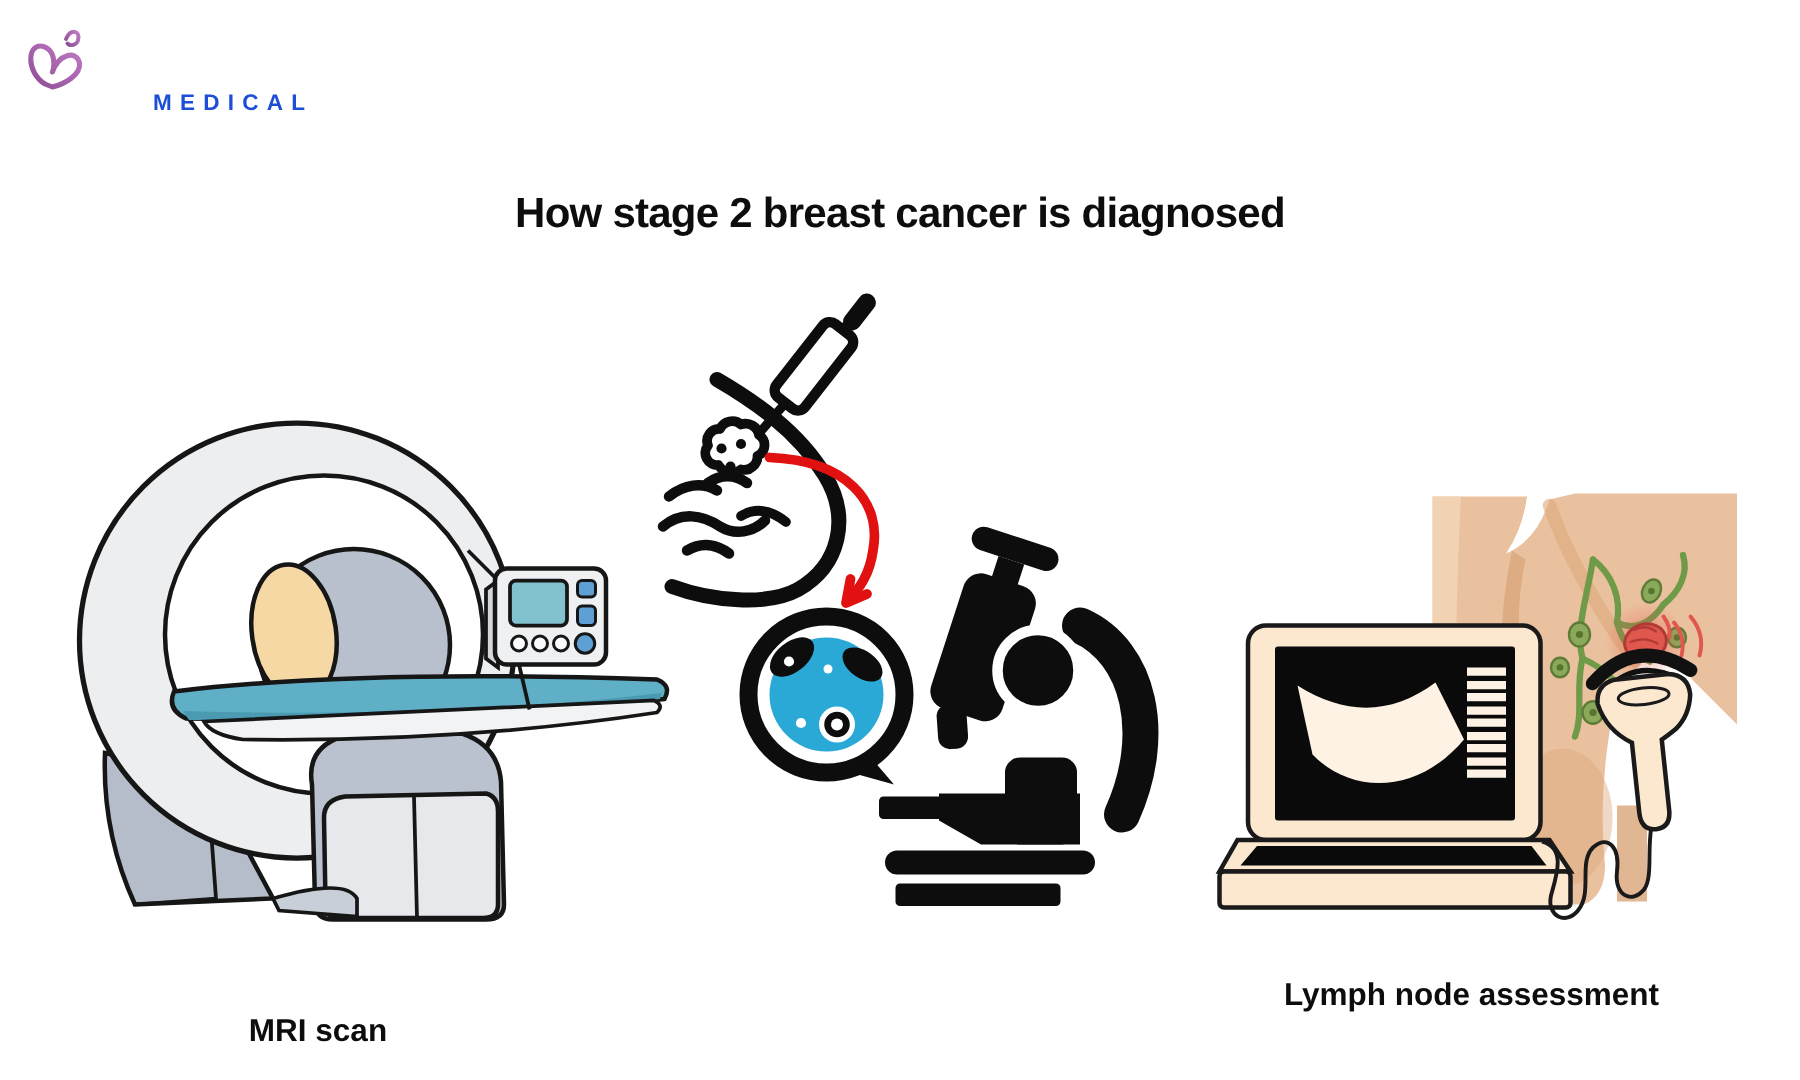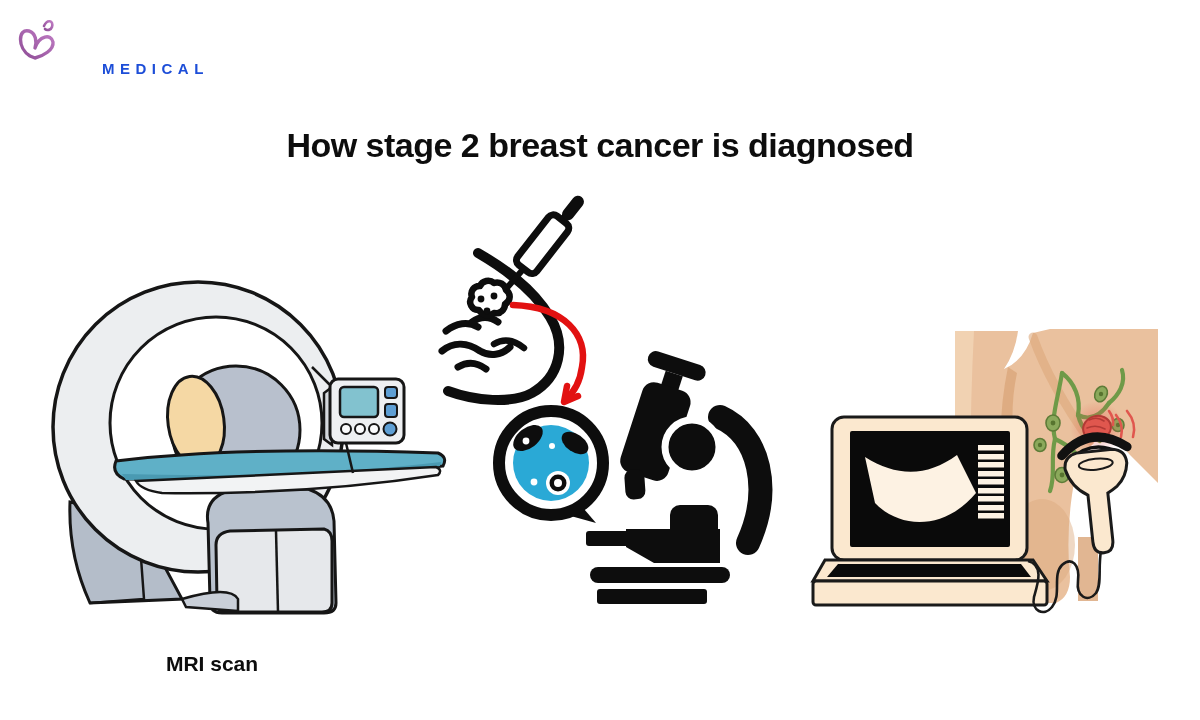--- a/index.html
+++ b/index.html
@@ -15,34 +15,34 @@
     position:absolute; left:44px; top:18px;
     font-size:25px; font-weight:700; letter-spacing:1.5px; color:#17694A;
   }
   .logo .division {
     position:absolute; left:88px; top:46px;
     font-size:15px; font-weight:700; letter-spacing:5.5px; color:#1d4ed8;
   }
   
   .title {
     position:absolute; left:0; top:126px; width:1200px;
-    text-align:center; font-size:34px; font-weight:700;
+    text-align:center; font-size:28px; font-weight:700;
     letter-spacing:-0.5px; color:#0d0d0d;
   }
   
   .figure { position:absolute; }
   .fig-mri    { left:40px;  top:255px; width:410px; height:365px; }
   .fig-biopsy { left:430px; top:195px; width:345px; height:430px; }
   .fig-lymph  { left:800px; top:325px; width:360px; height:300px; }
   
   .caption {
     position:absolute; top:652px; width:300px; text-align:center;
     font-size:21px; font-weight:700; color:#0d0d0d;
   }
-  .cap-mri    { left:62px; }
+  .cap-mri    { left:62px;margin-top:24px; }
   .cap-biopsy { left:472px; }
   .cap-lymph  { left:831px; }
 </style>
 </head>
 <body>
 
 <div class="stage">
 
   <div class="logo">
     <svg class="butterfly" width="40" height="48" viewBox="0 0 40 48">
@@ -247,14 +247,15 @@
 
     <g transform="rotate(-6 299 170)">
       <path d="M 266,127 Q 298,98 332,125" fill="none" stroke="#111111" stroke-width="9" stroke-linecap="round"></path>
       <path d="M 273,133 Q 298,112 325,131" fill="none" stroke="#111111" stroke-width="3.5" stroke-linecap="round"></path>
       <path d="M 268,141 Q 268,128 281,126 L 317,126 Q 330,128 330,141 Q 328,155 318,163 Q 312,167 308,169 L 308,216 Q 308,228 298,228 Q 288,228 288,216 L 288,169 Q 272,159 268,141 Z" fill="#FBE8CF" stroke="#1A1A1A" stroke-width="3"></path>
       <ellipse cx="299" cy="139" rx="17" ry="5.5" fill="none" stroke="#1A1A1A" stroke-width="2"></ellipse>
     </g>
   </svg>
 
   <div class="caption cap-mri">MRI scan</div>
+  <div class="caption cap-lymph">Lymph node assessment</div>
 
 </div>
 
 </body></html>

